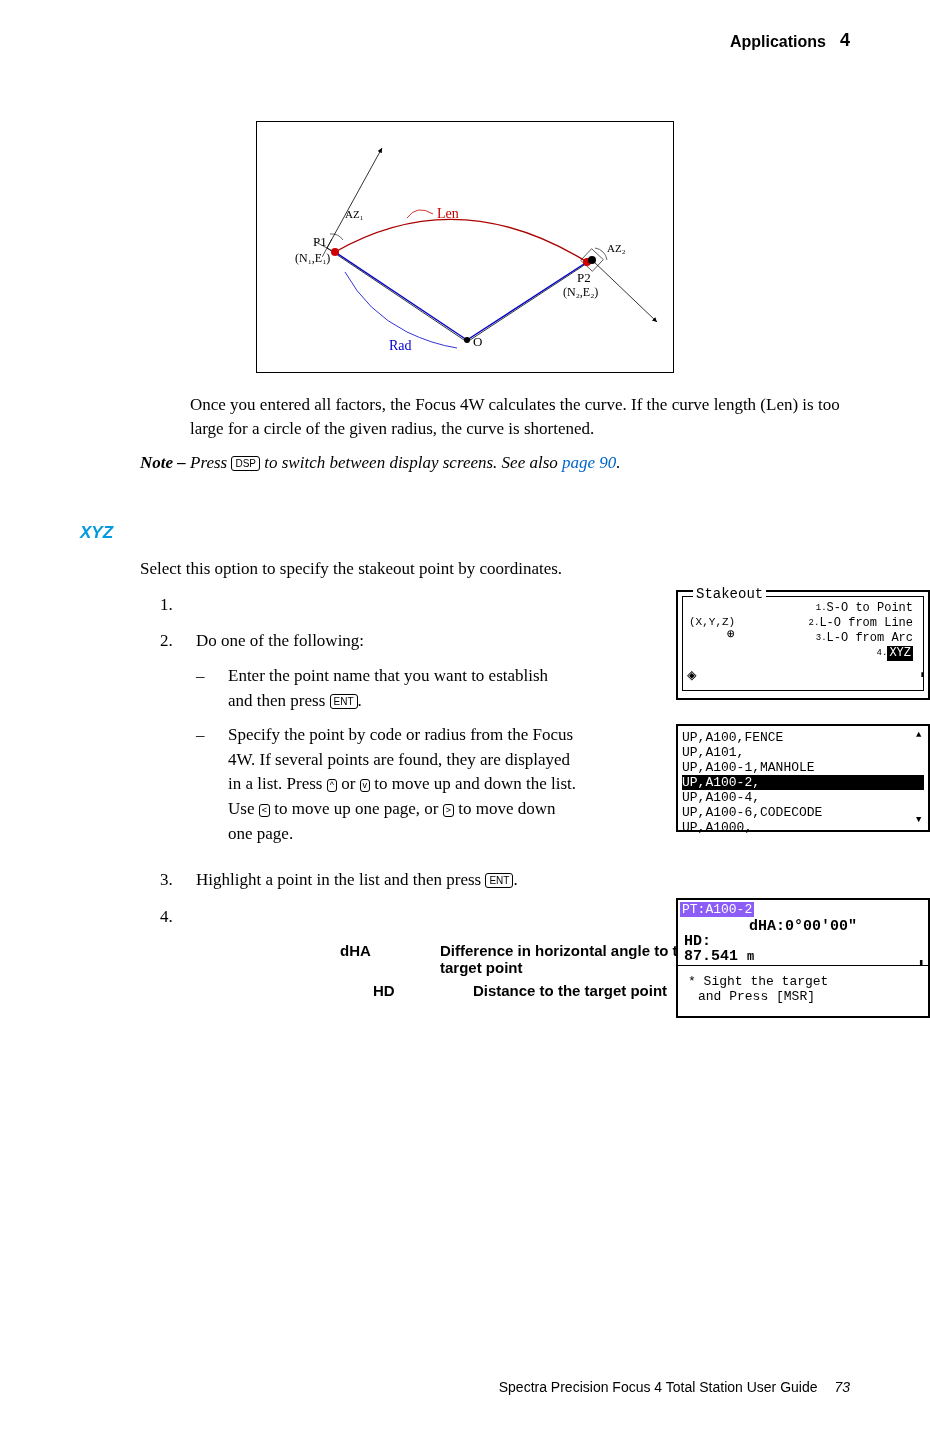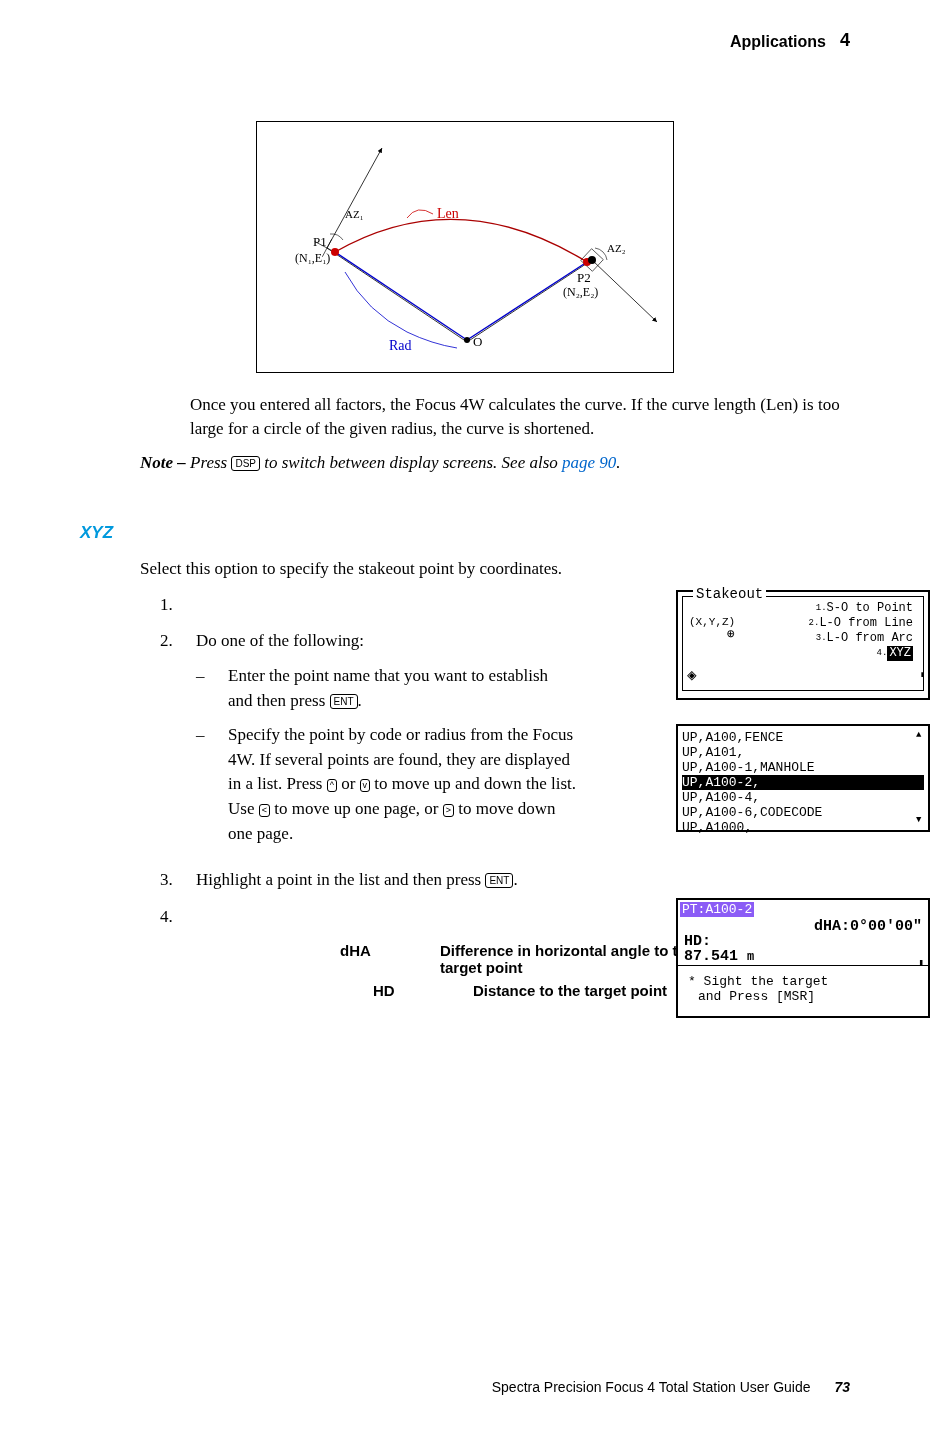--- a/index.html
+++ b/index.html
@@ -147,31 +147,31 @@
     }
     .menu-line { display: flex; justify-content: flex-end; font-size: 12px; padding-right: 6px; }
     .menu-highlight { background: #000; color: #fff; padding: 0 2px; }
     .prism-icon { position: absolute; left: 4px; bottom: 6px; font-size: 16px; }
     .screen-line { white-space: nowrap; overflow: hidden; }
     .screen-line.hi { background: #000; color: #fff; }
     .scroll-indicators { position: absolute; right: 2px; top: 2px; bottom: 2px; width: 10px; }
     .scroll-up { position: absolute; top: 0; font-size: 9px; }
     .scroll-dn { position: absolute; bottom: 0; font-size: 9px; }
     .s3-head { background: #8b5cf6; color: #fff; padding: 0 2px; font-size: 13px; display:inline-block; margin:2px; }
-    .s3-row { display: flex; justify-content: flex-end; padding: 0 6px; font-size: 15px; font-family: 'Courier New', monospace; font-weight:bold; }
+    .s3-row { display: flex; justify-content: center; padding: 0 6px; font-size: 15px; font-family: 'Courier New', monospace; font-weight:bold; }
     .s3-msg { font-size: 13px; padding-left: 10px; margin-top: 8px; }
     .batt { position: absolute; right: 4px; top: 56px; font-size: 9px; }
     .footer {
       position: absolute;
       bottom: 40px;
       right: 80px;
       font-family: Arial, sans-serif;
       font-size: 14px;
     }
-    .footer .page { font-weight: bold; font-style: italic; margin-left: 20px; }
+    .footer .page { font-weight: normal; font-style: italic; margin-left: 13px; }
   </style>
 </head>
 <body>
 
 <div class="header">
   <span class="header-title">Applications</span>
   <span class="header-chapter">4</span>
 </div>
 
 <div class="diagram-wrap">

